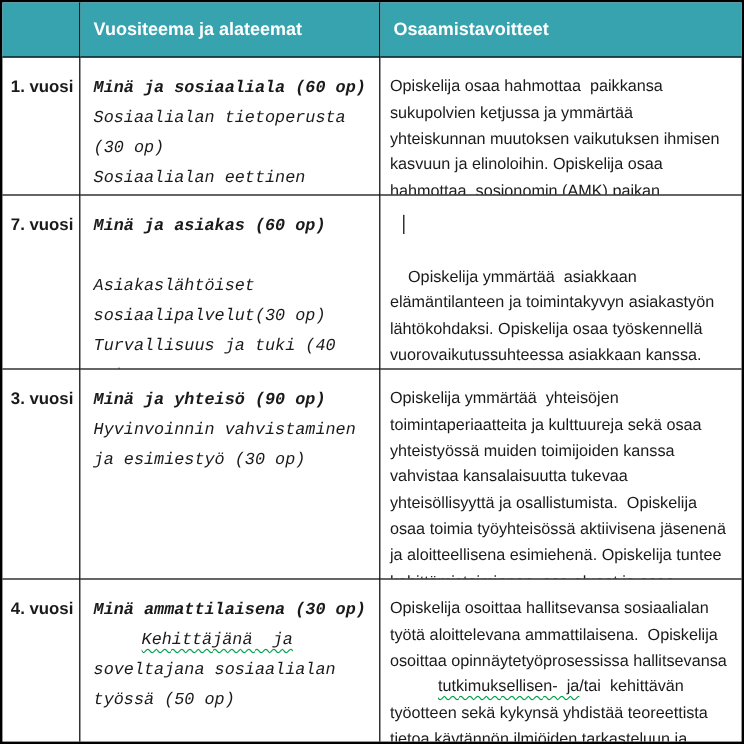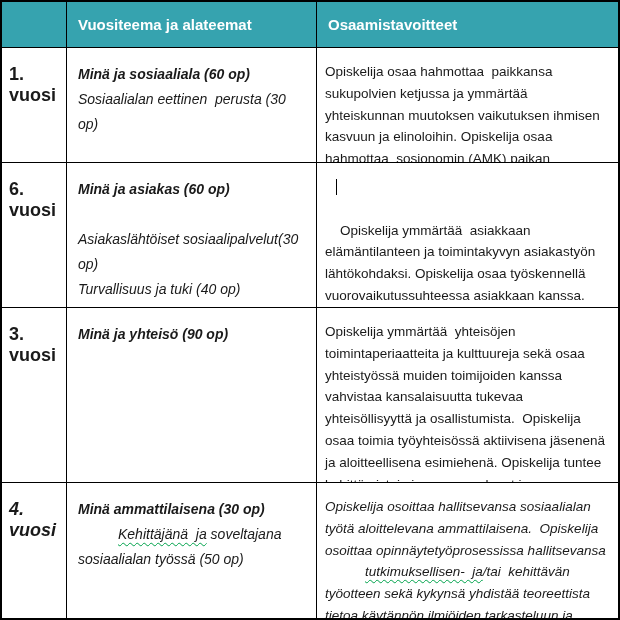--- a/index.html
+++ b/index.html
@@ -24,40 +24,41 @@
     grid-template-rows: 46px 115px 145px 175px 1fr;
     border: 2px solid var(--border);
     background: #FFFFFF;
   }
   .cell {
     border-right: 1px solid var(--border);
     border-bottom: 1px solid var(--border);
     overflow: hidden;
   }
   .c3 { border-right: none; }
-  .rlast { border-bottom: none; font-style: italic; }
+  .rlast { border-bottom: none; }
   .hc {
     background: var(--header-bg);
     color: var(--header-text);
     font-weight: bold;
     font-size: 15px;
     display: flex;
     align-items: center;
     padding-left: 11px;
   }
   .year {
     font-weight: bold;
-    font-size: 18px;
+    font-size: 14px;
     padding: 16px 2px 12px 7px;
   }
   .theme {
     font-style: italic;
     font-size: 14px;
     padding: 14px 8px 0 11px;
     line-height: 25px;
+    font-family: Liberation Mono, monospace;
   }
   .theme-title { font-weight: bold; }
   .subtheme { white-space: pre-wrap; }
   .subthemes.gap { margin-top: 25px; }
   .goals {
     font-size: 13.5px;
     line-height: 21.8px;
     padding: 13px 8px 0 8px;
     white-space: pre-wrap;
     position: relative;
@@ -83,42 +84,44 @@
 <div class="tbl">
 
   <div class="cell hc c1"></div>
   <div class="cell hc c2">Vuositeema ja alateemat</div>
   <div class="cell hc c3">Osaamistavoitteet</div>
 
   <div class="cell year">1. vuosi</div>
   <div class="cell theme">
     <div class="theme-title">Minä ja sosiaaliala (60 op)</div>
     <div class="subthemes">
+      <div class="subtheme"><span>Sosiaalialan tietoperusta (30 op)</span></div>
       <div class="subtheme"><span>Sosiaalialan eettinen  perusta (30 op)</span></div>
     </div>
   </div>
   <div class="cell goals c3"><span>Opiskelija osaa hahmottaa  paikkansa sukupolvien ketjussa ja ymmärtää yhteiskunnan muutoksen vaikutuksen ihmisen kasvuun ja elinoloihin. Opiskelija osaa hahmottaa  sosionomin (AMK) paikan hyvinvointiyhteiskunnan palvelujärjestelmässä.</span></div>
 
-  <div class="cell year">6. vuosi</div>
+  <div class="cell year">7. vuosi</div>
   <div class="cell theme">
     <div class="theme-title">Minä ja asiakas (60 op)</div>
     <div class="subthemes gap">
       <div class="subtheme"><span>Asiakaslähtöiset sosiaalipalvelut(30 op)</span></div>
       <div class="subtheme"><span>Turvallisuus ja tuki (40 op)</span></div>
     </div>
   </div>
   <div class="cell goals c3">
     <span class="caret"></span>
     <span><span>Opiskelija ymmärtää  asiakkaan elämäntilanteen ja toimintakyvyn asiakastyön  lähtökohdaksi. Opiskelija osaa työskennellä vuorovaikutussuhteessa asiakkaan kanssa. Opiskelija tuntee asiakastyön  perusprosessin, osaa asettaa sille tavoitteita sekä tukea erilaisia asiakkaita  heidän arjessaan.</span></span>
   </div>
 
   <div class="cell year">3. vuosi</div>
   <div class="cell theme">
     <div class="theme-title">Minä ja yhteisö (90 op)</div>
     <div class="subthemes">
+      <div class="subtheme"><span>Hyvinvoinnin vahvistaminen ja esimiestyö (30 op)</span></div>
     </div>
   </div>
   <div class="cell goals c3"><span>Opiskelija ymmärtää  yhteisöjen toimintaperiaatteita ja kulttuureja sekä osaa yhteistyössä muiden toimijoiden kanssa vahvistaa kansalaisuutta tukevaa yhteisöllisyyttä ja osallistumista.  Opiskelija osaa toimia työyhteisössä aktiivisena jäsenenä ja aloitteellisena esimiehenä. Opiskelija tuntee kehittämistoiminnan  osa-alueet ja osaa kehittää palveluja </span></div>
 
   <div class="cell year rlast">4. vuosi</div>
   <div class="cell theme rlast">
     <div class="theme-title">Minä ammattilaisena (30 op)</div>
     <div class="subthemes">
       <div class="subtheme"><span class="u-green">Kehittäjänä  ja</span><span> soveltajana sosiaalialan työssä (50 op)</span></div>
     </div>

